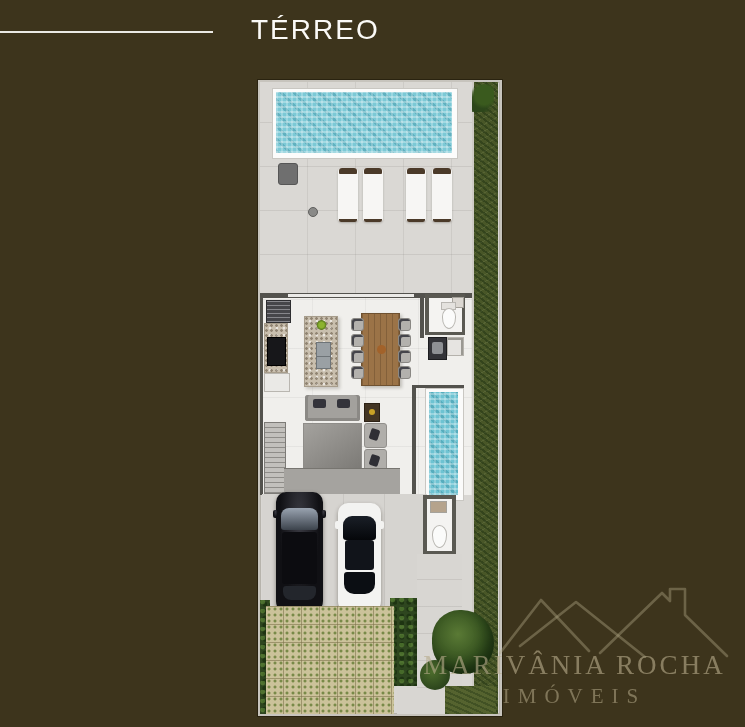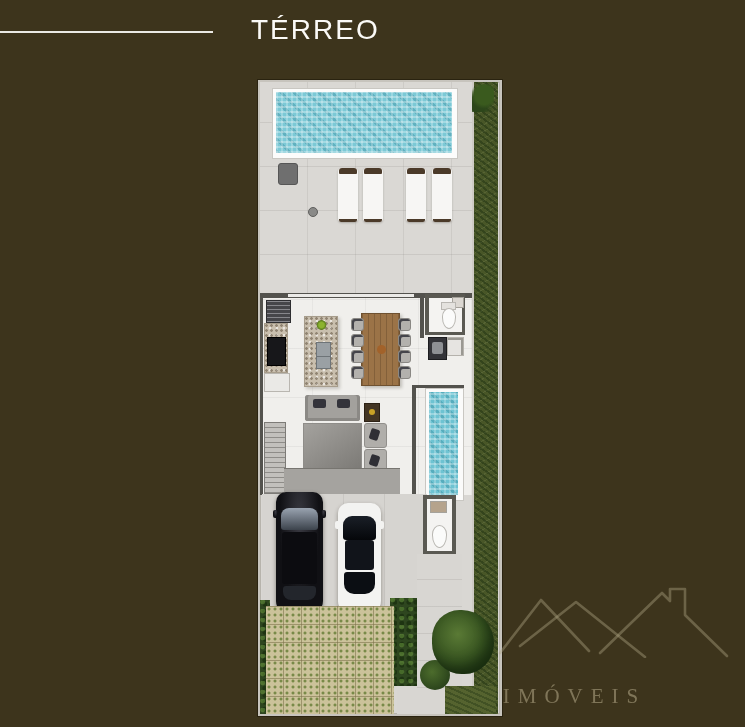--- a/index.html
+++ b/index.html
@@ -286,14 +286,15 @@
 </div>
 
 <div class="a watermark">
   <svg class="a wm-logo" width="252" height="72" viewBox="0 0 252 72">
     <g fill="none" stroke="rgba(175,164,130,0.42)" stroke-width="2.6" stroke-linejoin="round" stroke-linecap="round">
       <path d="M 12,67 L 53,14 L 101,65"></path>
       <path d="M 32,60 L 88,16 L 157,71"></path>
       <path d="M 112,67 L 174,7 L 182,15 L 182,3 L 197,3 L 197,29 L 239,70"></path>
     </g>
   </svg>
+  <div class="a wm-text">MARIVÂNIA ROCHA</div>
   <div class="a wm-tag">IMÓVEIS</div>
 </div>
 
 </body></html>

